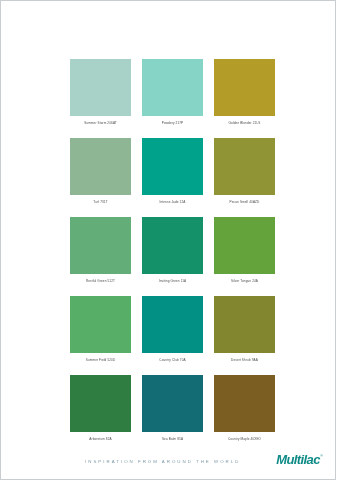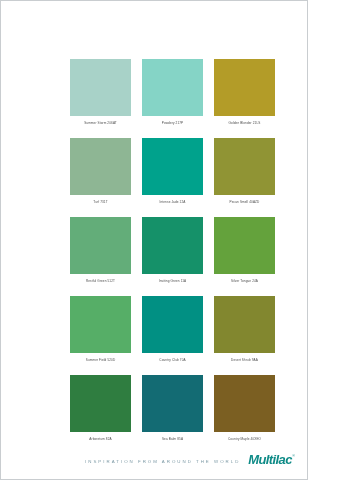--- a/index.html
+++ b/index.html
@@ -9,21 +9,21 @@
   }
   body {
     width: 339px;
     height: 480px;
     font-family: "Liberation Sans", sans-serif;
     overflow: hidden;
   }
   .page {
     position: relative;
     box-sizing: border-box;
-    width: 308px;
+    width: 336px;
     height: 480px;
     background: #ffffff;
     border: 1px solid #c9cdd0;
   }
 
   
   .grid {
     position: absolute;
     left: 69px;
     top: 58px;

